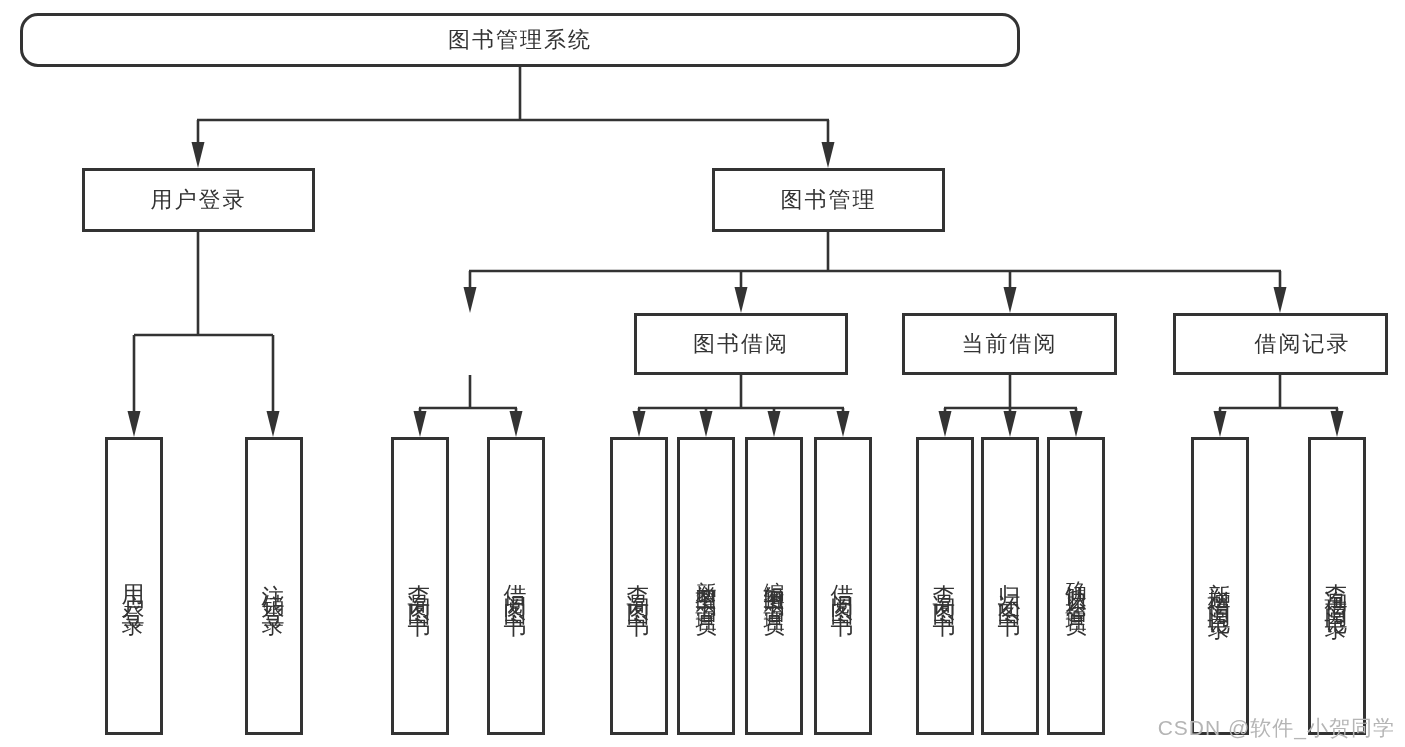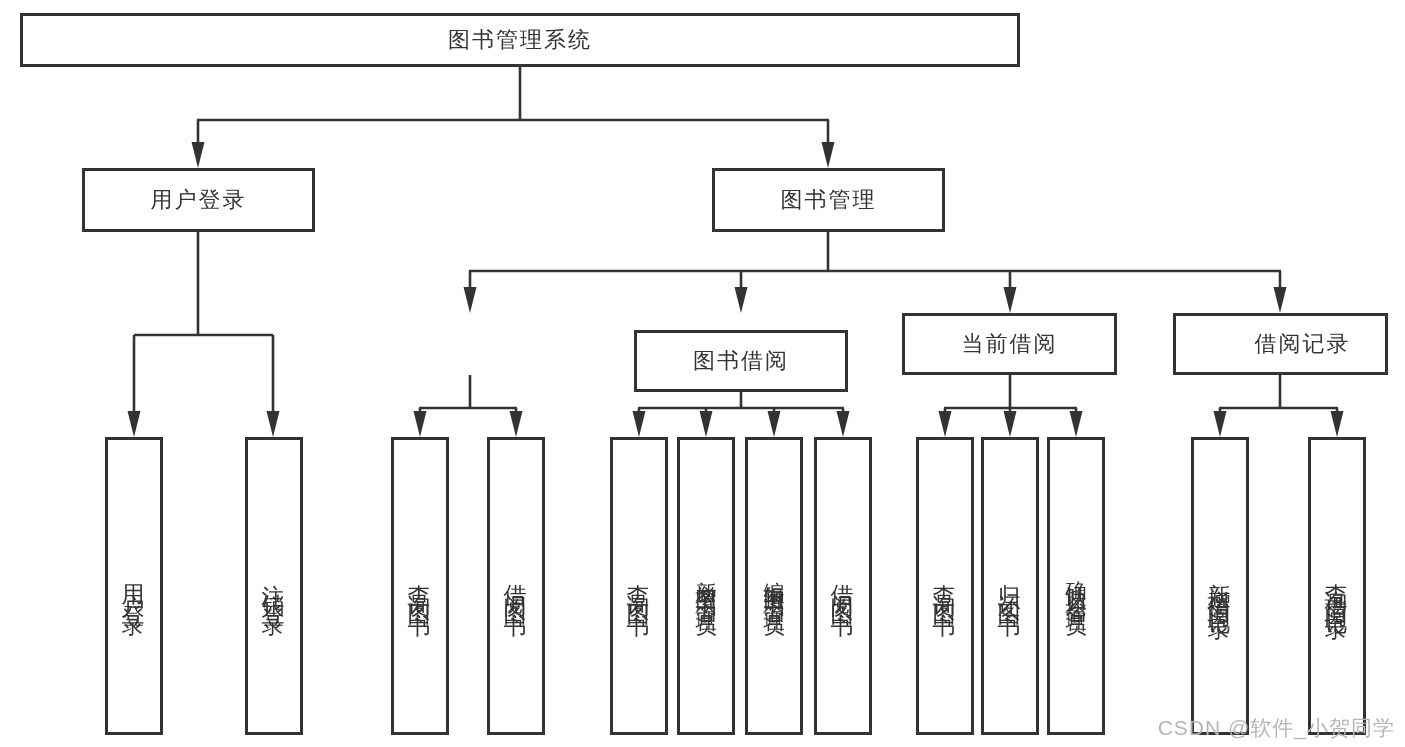--- a/index.html
+++ b/index.html
@@ -95,32 +95,32 @@
       <line x1="1010" y1="408" x2="1010" y2="417" stroke="#333333" stroke-width="2.6"></line>
       <polygon points="1003.5,411 1016.5,411 1010,437" fill="#333333"></polygon>
       <line x1="1076" y1="408" x2="1076" y2="417" stroke="#333333" stroke-width="2.6"></line>
       <polygon points="1069.5,411 1082.5,411 1076,437" fill="#333333"></polygon>
       <line x1="1220" y1="408" x2="1220" y2="417" stroke="#333333" stroke-width="2.6"></line>
       <polygon points="1213.5,411 1226.5,411 1220,437" fill="#333333"></polygon>
       <line x1="1337" y1="408" x2="1337" y2="417" stroke="#333333" stroke-width="2.6"></line>
       <polygon points="1330.5,411 1343.5,411 1337,437" fill="#333333"></polygon>
     </svg>
 
-  <div class="box hbox" style="left:20px;top:13px;width:1000px;height:54px;">
+  <div class="box hbox" style="left:20px;top:13px;width:1000px;height:54px;border-radius:18px;">
     <span>图书管理系统</span>
   </div>
 
   <div class="box hbox" style="left:82px;top:168px;width:233px;height:64px;">
     <span>用户登录</span>
   </div>
   <div class="box hbox" style="left:712px;top:168px;width:233px;height:64px;align-items:center;">
     <span>图书管理</span>
   </div>
 
-  <div class="box hbox" style="left:634px;top:330px;width:214px;height:62px;">
+  <div class="box hbox" style="left:634px;top:313px;width:214px;height:62px;">
     <span>图书借阅</span>
   </div>
   <div class="box hbox" style="left:902px;top:313px;width:215px;height:62px;align-items:center;">
     <span>当前借阅</span>
   </div>
   <div class="box hbox" style="left:1173px;top:313px;width:215px;height:62px;padding-left:44px;">
     <span>借阅记录</span>
   </div>
 
   <div class="box vbox len4" style="left:105px;top:437px;width:58px;height:298px;">

